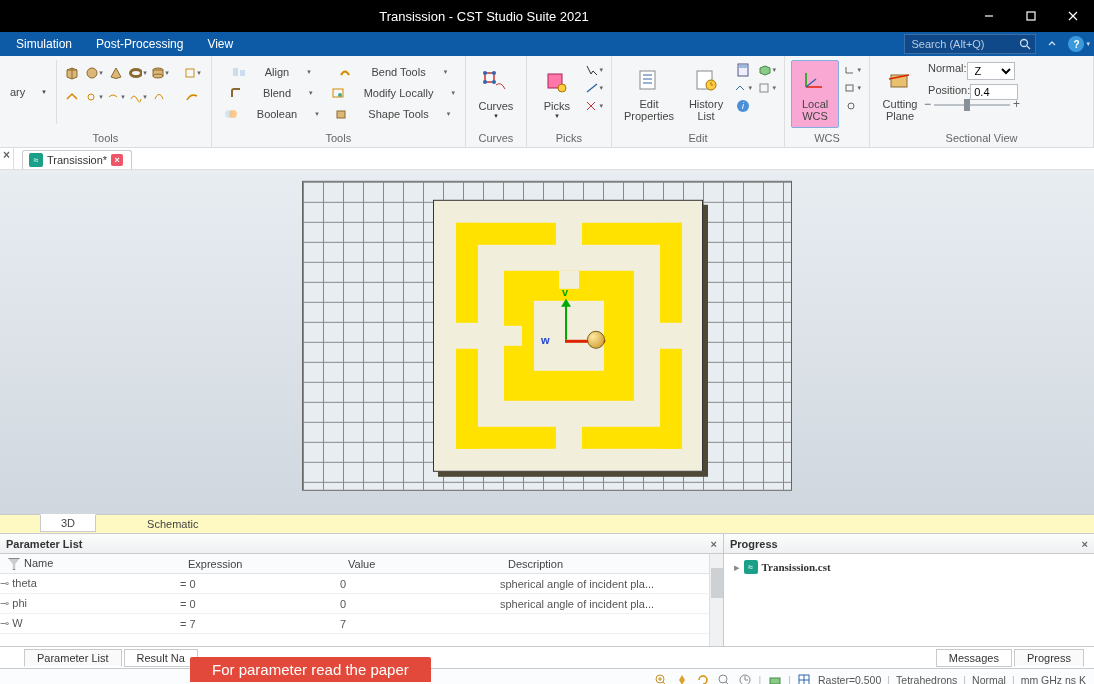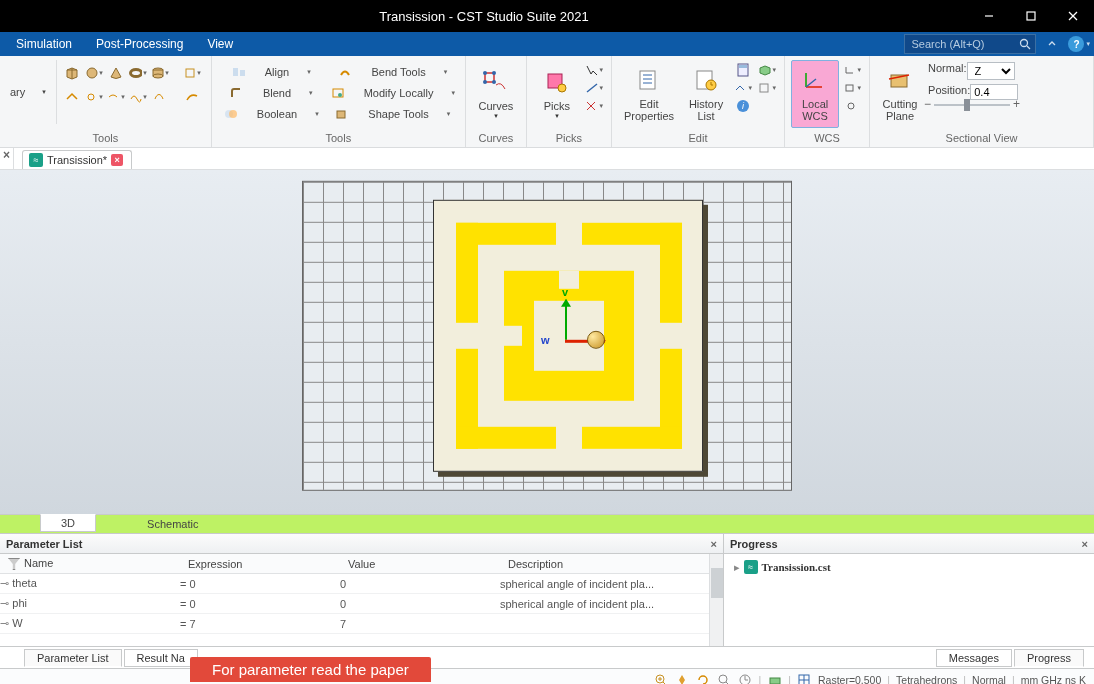--- a/index.html
+++ b/index.html
@@ -52,21 +52,21 @@
   .wcs { position:absolute; left:50%; top:48%; transform:translate(-50%,-50%);}
   .axis { position:absolute; }
   .axis-v { width:2px; height:40px; background:#0a0; left:50%; top:-40px;}
   .axis-v::after{content:""; position:absolute; top:-6px; left:-4px; border:5px solid transparent; border-bottom:8px solid #0a0;}
   .axis-u { width:40px; height:3px; background:#d20; left:0; top:0;}
   .axis-u::after{content:""; position:absolute; right:-6px; top:-4px; border:5px solid transparent; border-left:8px solid #d20;}
   .axis-label { position:absolute; font-weight:bold; font-size:11px;}
   .origin-sph { width:18px; height:18px; border-radius:50%; background: radial-gradient(circle at 30% 30%, #ffe9a0, #c79020); position:absolute; left:22px; top:-9px; border:1px solid #7a5a10;}
 
   
-  .lowtabs { height:20px; border-top:1px solid #c8cacb; display:flex; align-items:flex-start; padding-left:40px; gap:30px; background:#bef264; border-bottom:1px solid #c8cacb;}
+  .lowtabs { height:20px; border-top:1px solid #c8cacb; display:flex; align-items:flex-start; padding-left:40px; gap:30px; background:#fef9c3; border-bottom:1px solid #c8cacb;}
   .lowtab { font-size:11px; color:#444; padding:2px 20px; border:1px solid transparent;}
   .lowtab.active { border:1px solid #c8cacb; border-top: 1px solid #fff; margin-top:-1px; background:#fff;}
 
   
   .bottom { display:flex; height: 112px; }
   .plist { flex: 1; border-right:1px solid #c8cacb; display:flex; flex-direction:column; }
   .progress-pane { width: 370px; display:flex; flex-direction:column;}
   .pane-hdr { height: 20px; background:linear-gradient(#fcfcfc,#eef0f2); border-bottom:1px solid #c8cacb; display:flex; align-items:center; padding:0 6px; font-weight:bold; font-size:11px;}
   .pane-hdr .x { margin-left:auto; font-weight:bold; color:#666; cursor:pointer;}
   .ptable { flex:1; overflow:auto;}

